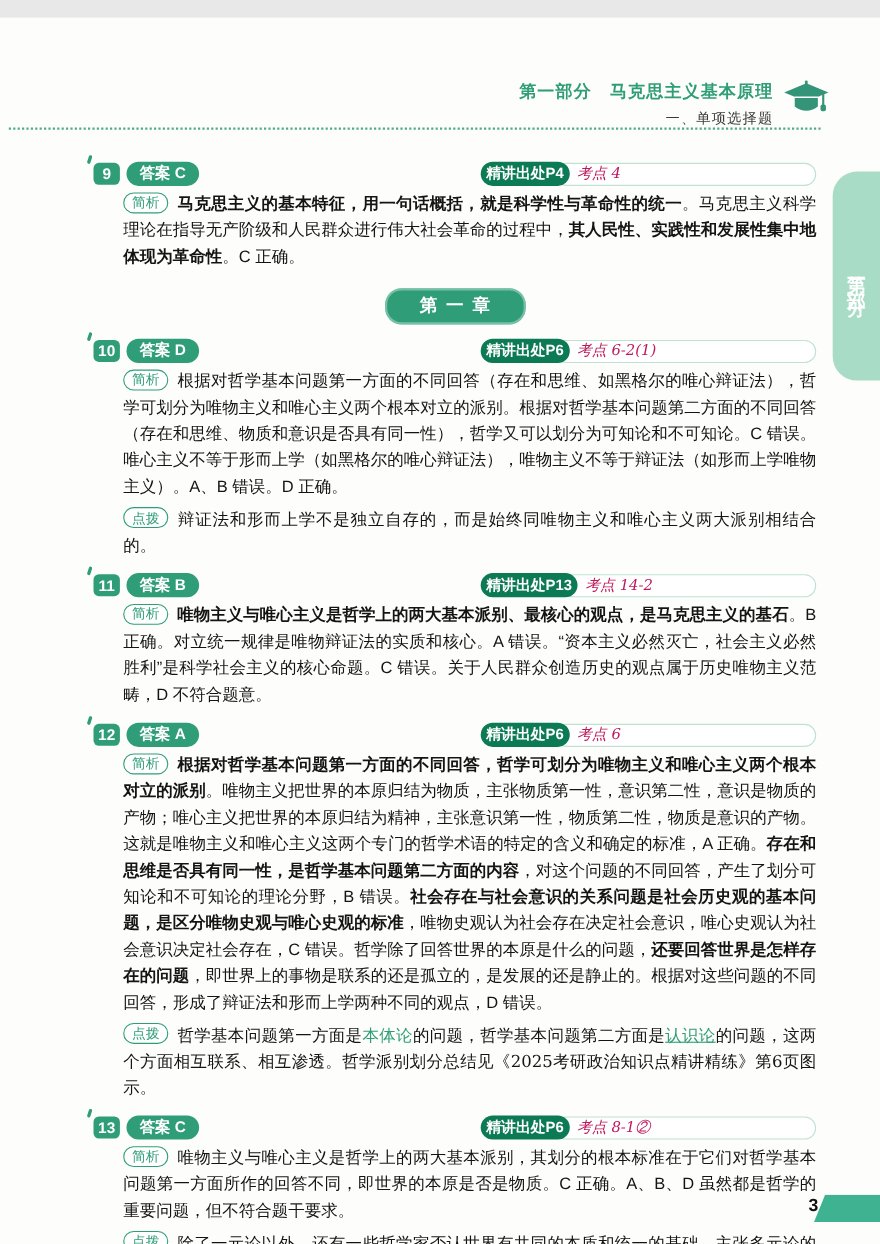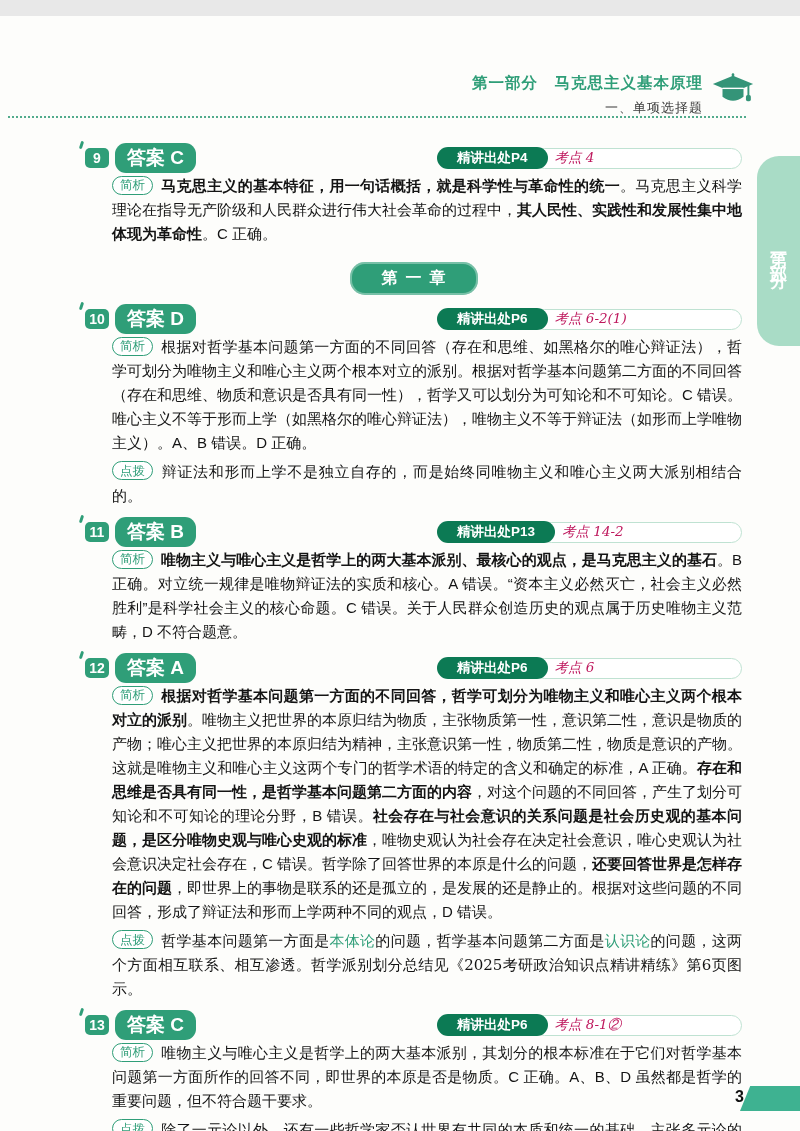--- a/index.html
+++ b/index.html
@@ -31,28 +31,28 @@
   .content { position:absolute; top:118px; left:0; width:800px; padding:0 58px 0 85px; }
 
   .q-block { margin-top:13px; }
   .q-head { display:flex; align-items:center; height:22px; }
   .q-num { position:relative; min-width:24px; height:20px; padding:0 3px;
     background:#2f9e78; color:#fff; font-weight:bold; font-size:14px;
     border-radius:5px; display:flex; align-items:center; justify-content:center; }
   .q-num::before { content:""; position:absolute; left:-5px; top:-7px; width:3px; height:8px;
     background:#2f9e78; border-radius:2px; transform:rotate(18deg); }
   .answer-pill { margin-left:6px; background:#2f9e78; color:#fff; border-radius:11px;
-    padding:2px 12px; font-weight:bold; font-size:19px; white-space:nowrap; }
+    padding:2px 12px; font-weight:bold; font-size:14px; white-space:nowrap; }
   .source-wrap { margin-left:auto; width:305px; display:flex; align-items:center; }
   .kaodian-box { flex:1; height:21px; border:1.5px solid #bfe2d2; border-radius:11px;
     margin-left:-14px; padding-left:20px; display:flex; align-items:center;
     font-family:"DejaVu Serif", serif; font-style:italic; font-size:13.5px; color:#be185d;
     background:#fff; }
   .source-pill { position:relative; z-index:1; background:#0c7a54; color:#fff;
-    border-radius:11px; padding:2px 20px; font-weight:bold; font-size:13.5px; white-space:nowrap; }
+    border-radius:11px; padding:2px 5px; font-weight:bold; font-size:13.5px; white-space:nowrap; }
 
   .para { margin:5px 0 4px 27px; font-size:15px; line-height:1.6; text-align:justify;
     color:#141414; }
   .tag { display:inline-block; border:1.3px solid #2f9e78; color:#2f9e78; border-radius:10px;
     font-size:12.5px; line-height:17px; padding:0 7px; margin-right:8px;
     vertical-align:2px; font-weight:normal; white-space:nowrap; background:#fff; }
   .b { font-weight:bold; }
   .serif-para { font-family:"DejaVu Serif", serif; }
 
   
@@ -146,21 +146,21 @@
         <span class="q-num">12</span>
         <span class="answer-pill"><span>答案</span>&nbsp;<span>A</span></span>
         <span class="source-wrap">
           <span class="source-pill"><span>精讲出处</span><span>P6</span></span>
           <span class="kaodian-box">
               <span>考点 6</span>
             </span>
         </span>
       </div>
       <div class="para"><span class="tag">简析</span><span><span class="b">根据对哲学基本问题第一方面的不同回答，哲学可划分为唯物主义和唯心主义两个根本对立的派别</span><span>。唯物主义把世界的本原归结为物质，主张物质第一性，意识第二性，意识是物质的产物；唯心主义把世界的本原归结为精神，主张意识第一性，物质第二性，物质是意识的产物。这就是唯物主义和唯心主义这两个专门的哲学术语的特定的含义和确定的标准，A 正确。</span><span class="b">存在和思维是否具有同一性，是哲学基本问题第二方面的内容</span><span>，对这个问题的不同回答，产生了划分可知论和不可知论的理论分野，B 错误。</span><span class="b">社会存在与社会意识的关系问题是社会历史观的基本问题，是区分唯物史观与唯心史观的标准</span><span>，唯物史观认为社会存在决定社会意识，唯心史观认为社会意识决定社会存在，C 错误。哲学除了回答世界的本原是什么的问题，</span><span class="b">还要回答世界是怎样存在的问题</span><span>，即世界上的事物是联系的还是孤立的，是发展的还是静止的。根据对这些问题的不同回答，形成了辩证法和形而上学两种不同的观点，D 错误。</span></span></div>
-      <div class="para serif-para"><span class="tag">点拨</span><span><span>哲学基本问题第一方面是</span><span style="color: rgb(47, 158, 120);">本体论</span><span>的问题，哲学基本问题第二方面是</span><span style="color: rgb(47, 158, 120);">认识论</span><span>的问题，这两个方面相互联系、相互渗透。哲学派别划分总结见《2025考研政治知识点精讲精练》第6页图示。</span></span></div>
+      <div class="para serif-para"><span class="tag">点拨</span><span><span>哲学基本问题第一方面是</span><span style="color: rgb(47, 158, 120);">本体论</span><span>的问题，哲学基本问题第二方面是</span><span style="color: rgb(47, 158, 120); text-decoration: underline;">认识论</span><span>的问题，这两个方面相互联系、相互渗透。哲学派别划分总结见《2025考研政治知识点精讲精练》第6页图示。</span></span></div>
     </div>
 
     <div class="q-block">
       <div class="q-head">
         <span class="q-num">13</span>
         <span class="answer-pill"><span>答案</span>&nbsp;<span>C</span></span>
         <span class="source-wrap">
           <span class="source-pill"><span>精讲出处</span><span>P6</span></span>
           <span class="kaodian-box">
               <span>考点 8-1②</span>

